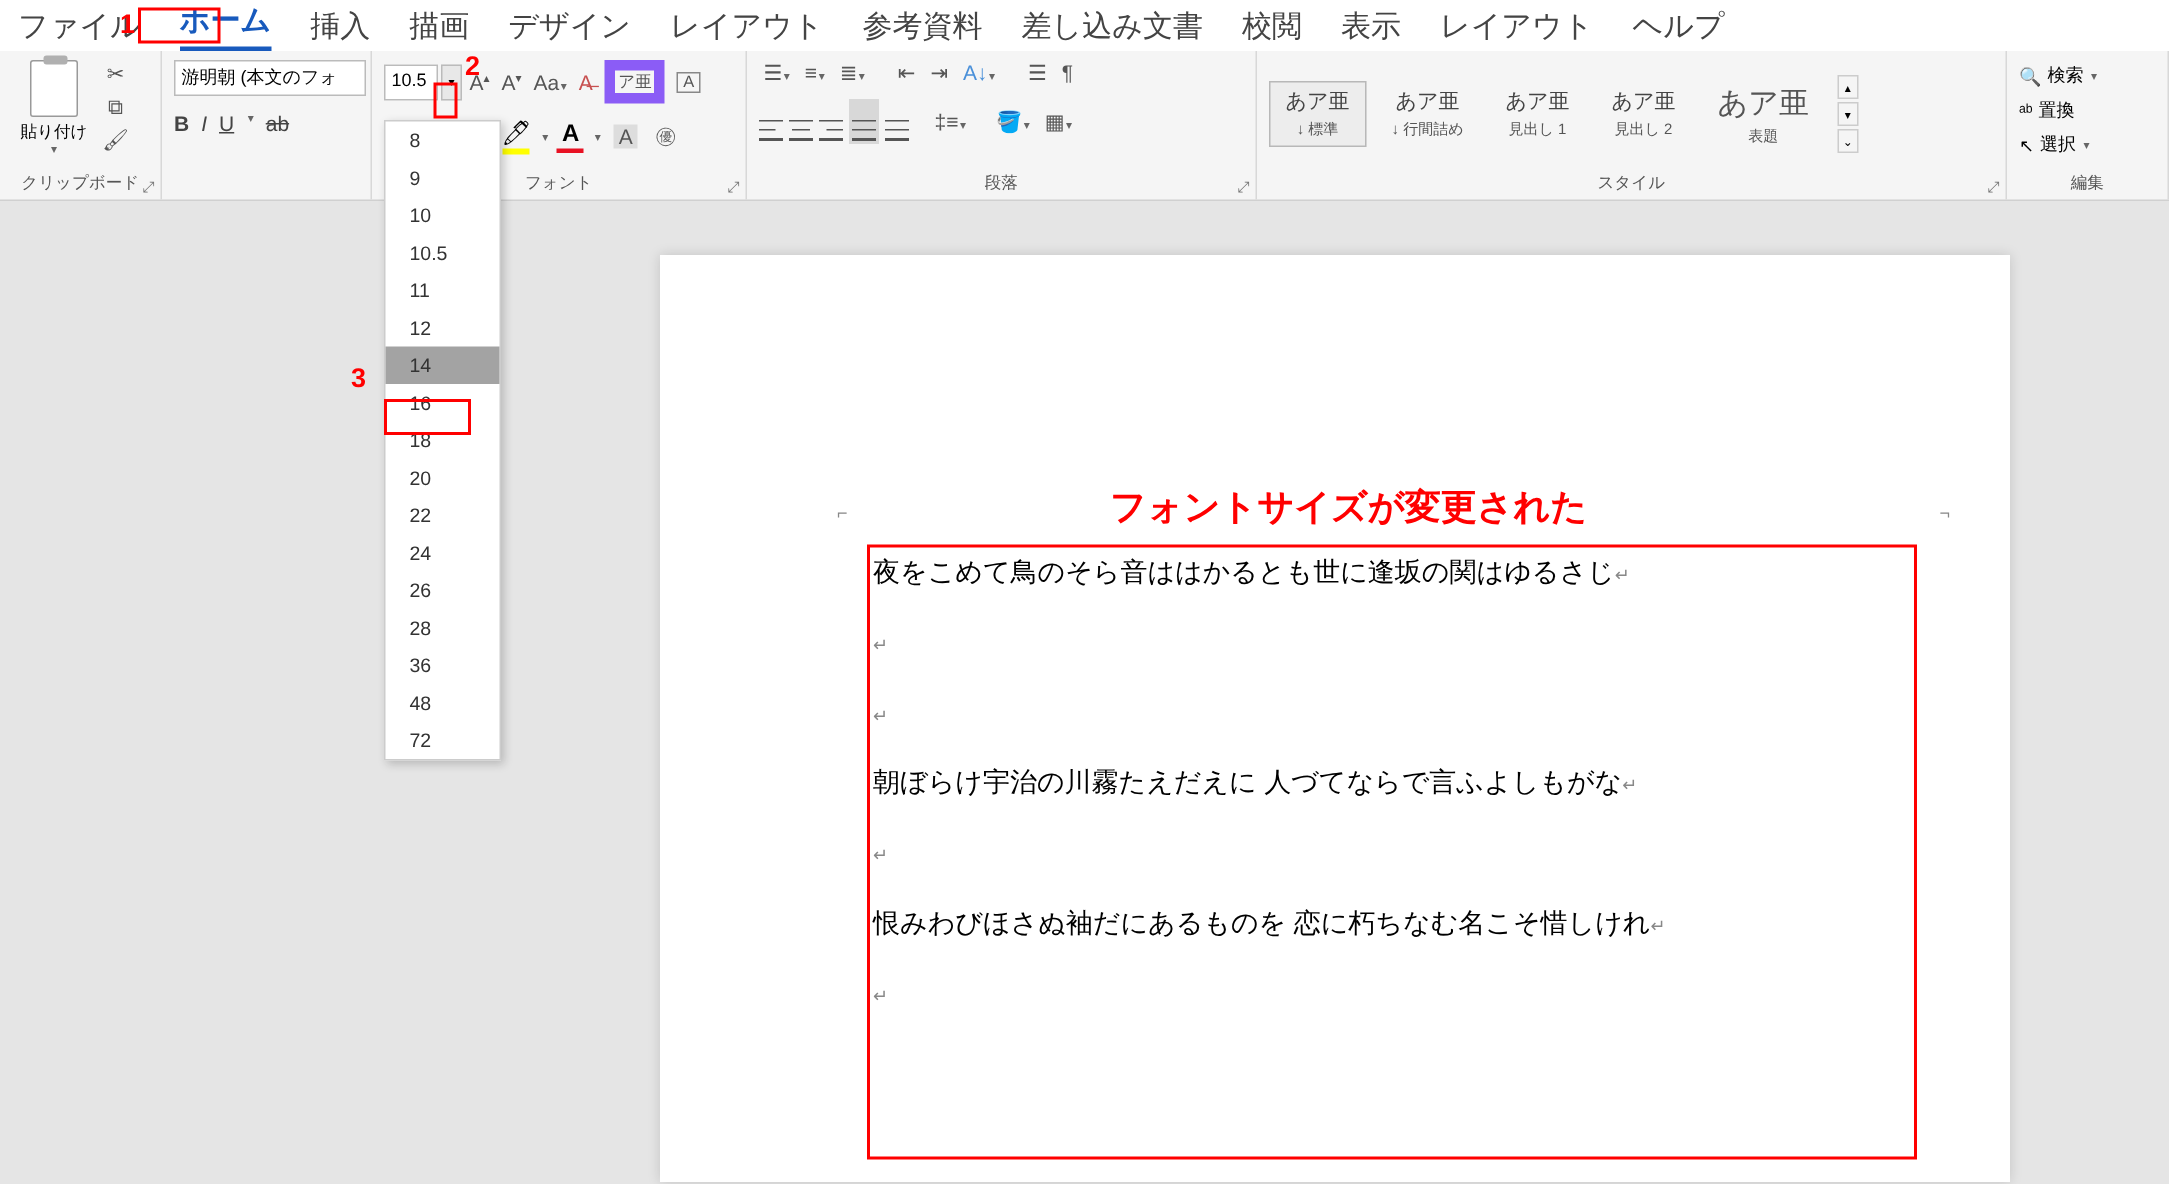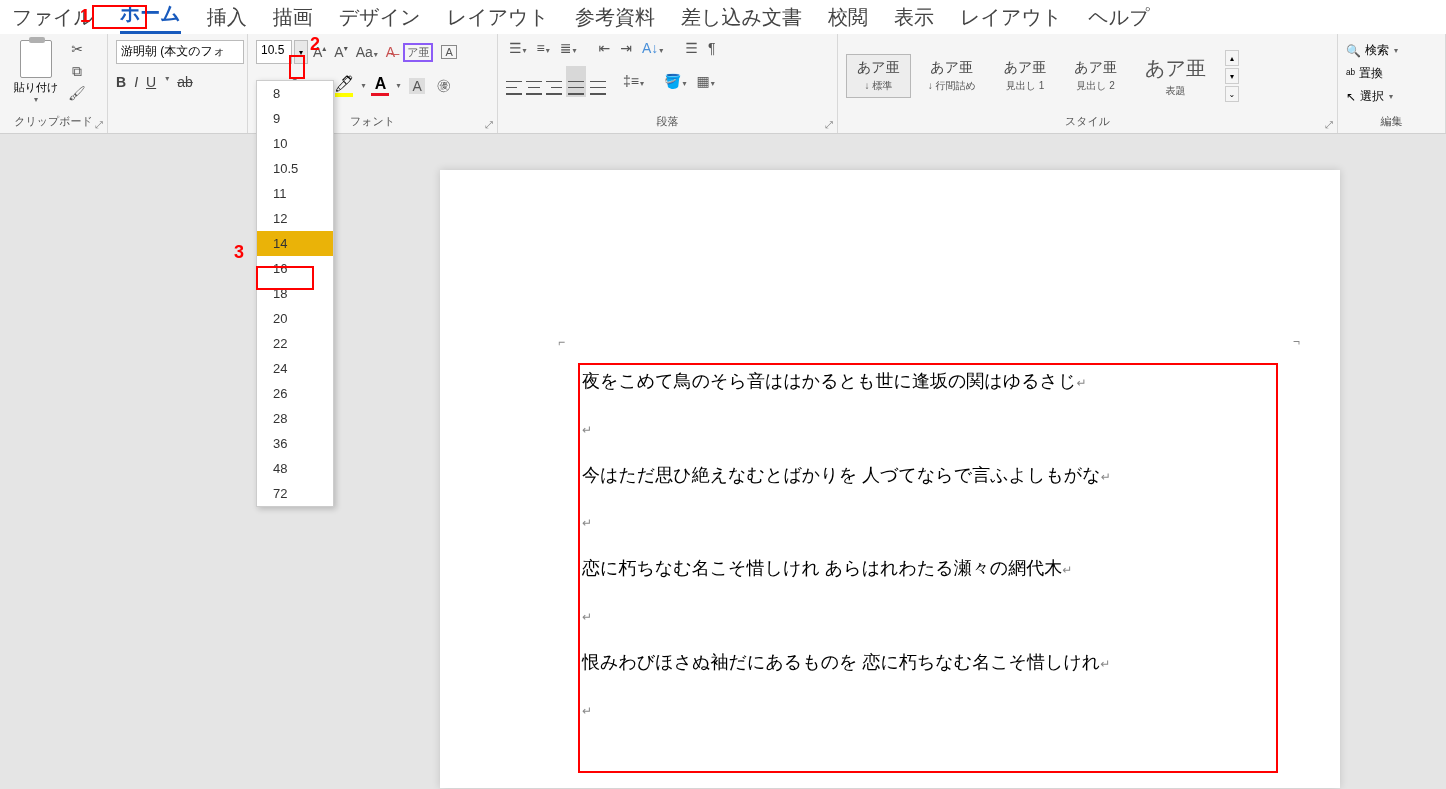--- a/index.html
+++ b/index.html
@@ -36,21 +36,21 @@
 .fb { font-size: 14px; color: #444; }
 .fb.b { font-weight: bold; }
 .fb.i { font-style: italic; }
 .fb.u { text-decoration: underline; }
 .fb.s { text-decoration: line-through; text-align: center; }
 .icon-btn { font-size: 14px; color: #555; margin: 0 3px; }
 .chev { font-size: 8px; color: #666; margin-left: 1px; }
 
 .dropdown { position: absolute; background: #fff; border: 1px solid #ccc; box-shadow: 2px 2px 6px rgba(0,0,0,0.2); width: 78px; z-index: 50; }
 .dropdown .opt { padding: 5px 16px; font-size: 13px; color: #333; }
-.dropdown .opt.selected { background: #eab308; }
+.dropdown .opt.selected { background: #a3a3a3; }
 
 .para-row { display: flex; gap: 4px; }
 .para-row2 { display: flex; gap: 4px; margin-top: 10px; }
 .align-icon { width: 16px; height: 14px; display: inline-flex; flex-direction: column; justify-content: space-between; }
 .align-icon span { height: 1.5px; background: #555; display: block; }
 .align-icon.justify span { width: 100%; }
 .align-icon.left span:nth-child(2) { width: 70%; }
 .align-icon.center span:nth-child(2) { width: 70%; margin: 0 auto; }
 .align-icon.right span:nth-child(2) { width: 70%; margin-left: auto; }
 
@@ -141,21 +141,21 @@
 
   <div class="ribbon-group" style="width:250px;">
     <div class="body" style="flex-direction:column;">
       <div style="display:flex;align-items:center;gap:2px;">
         <div class="font-size">10.5</div>
         <div class="size-dd">▾</div>
         <span class="icon-btn">A<sup style="font-size:8px;">▴</sup></span>
         <span class="icon-btn">A<sup style="font-size:8px;">▾</sup></span>
         <span class="icon-btn">Aa<span class="chev">▾</span></span>
         <span class="icon-btn" style="color:#c75050;">A̶</span>
-        <span class="icon-btn" style="border:2px solid #8b5cf6;padding:0 2px;font-size:11px;">ア亜</span>
+        <span class="icon-btn" style="border:7px solid #8b5cf6;padding:0 2px;font-size:11px;">ア亜</span>
         <span class="icon-btn" style="border:1px solid #888;padding:0 3px;font-size:11px;">A</span>
       </div>
       <div style="display:flex;gap:6px;margin-top:10px;align-items:center;">
         <span class="icon-btn">x<sub>2</sub></span>
         <span class="icon-btn">x<sup>2</sup></span>
         <span class="icon-btn" style="color:#4a90d9;font-weight:bold;">A<span class="chev">▾</span></span>
         <span style="display:inline-flex;flex-direction:column;align-items:center;">🖊<span class="highlight-yellow"></span></span>
           <span class="chev">▾</span>
         <span style="display:inline-flex;flex-direction:column;align-items:center;font-weight:bold;">A<span class="highlight-red"></span></span>
           <span class="chev">▾</span>
@@ -295,24 +295,24 @@
   <div class="opt">26</div>
   <div class="opt">28</div>
   <div class="opt">36</div>
   <div class="opt">48</div>
   <div class="opt">72</div>
 </div>
 
 <div class="doc-area">
   <div class="ruler-mark" style="top:165px; left:118px;">⌐</div>
   <div class="ruler-mark" style="top:165px; right:40px;">¬</div>
+  <div class="annotation" style="top:152px; left:300px;">フォントサイズが変更された</div>
   <div class="doc-text">
     <div><span>夜をこめて鳥のそら音ははかるとも世に逢坂の関はゆるさじ</span><span class="return">↵</span></div>
     <div><span class="return">↵</span></div>
-    <div><span>今はただ思ひ絶えなむとばかりを  人づてならで言ふよしもがな</span><span class="return">↵</span></div>
     <div><span class="return">↵</span></div>
-    <div><span>恋に朽ちなむ名こそ惜しけれ  あらはれわたる瀬々の網代木</span><span class="return">↵</span></div>
+    <div><span>朝ぼらけ宇治の川霧たえだえに  人づてならで言ふよしもがな</span><span class="return">↵</span></div>
     <div><span class="return">↵</span></div>
     <div><span>恨みわびほさぬ袖だにあるものを  恋に朽ちなむ名こそ惜しけれ</span><span class="return">↵</span></div>
     <div><span class="return">↵</span></div>
   </div>
 </div>
 <div class="callout-box" style="top:363px; left:578px; width:700px; height:410px;"></div>
 
 </body></html>

